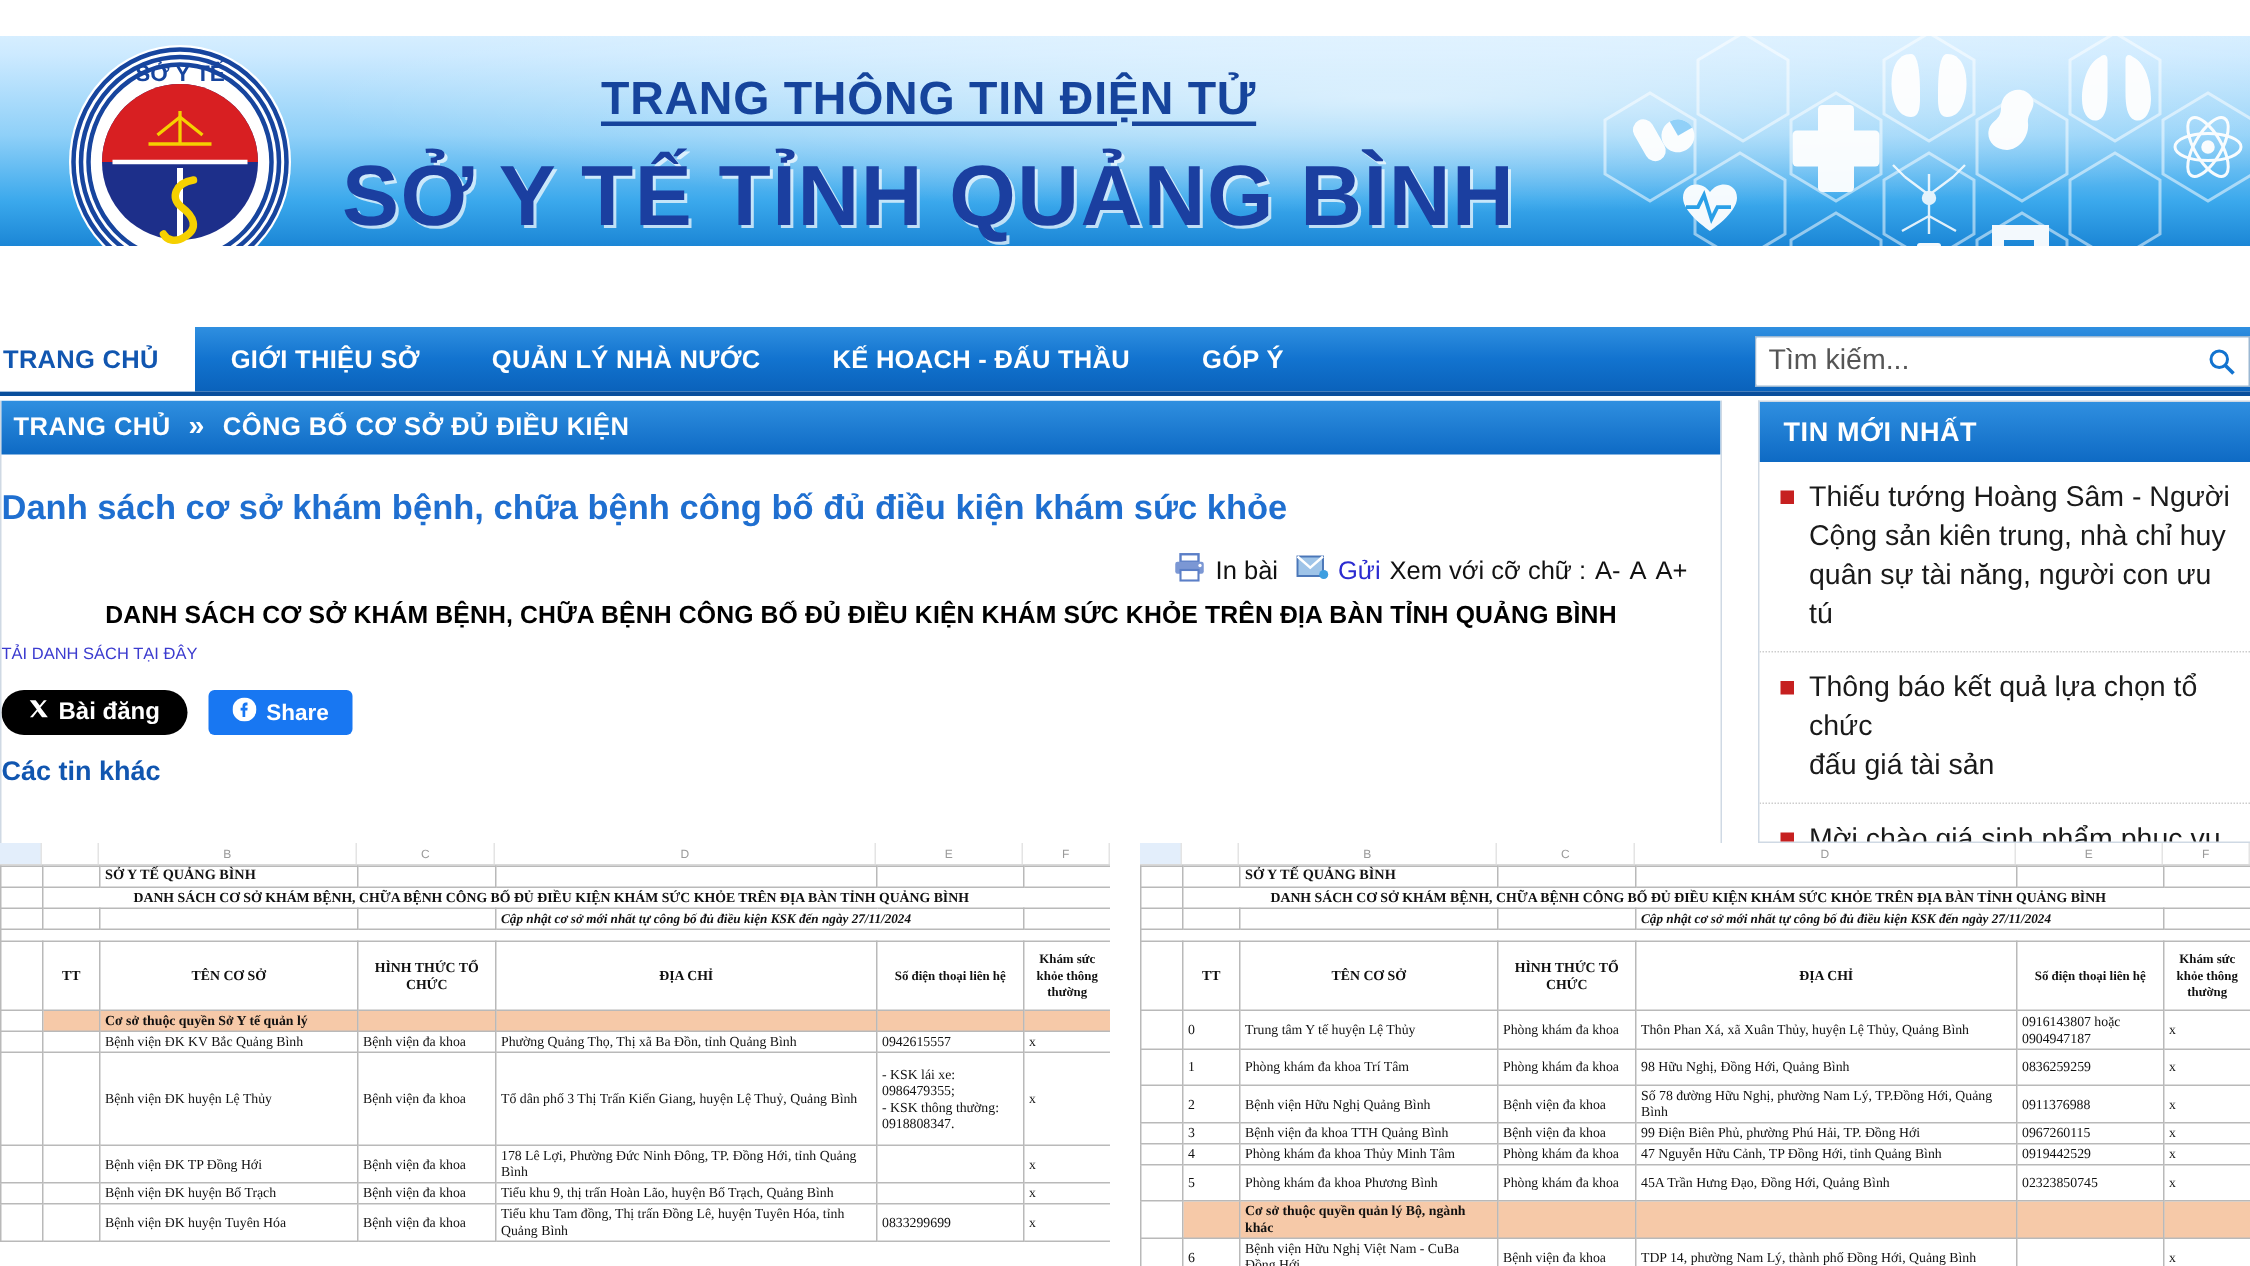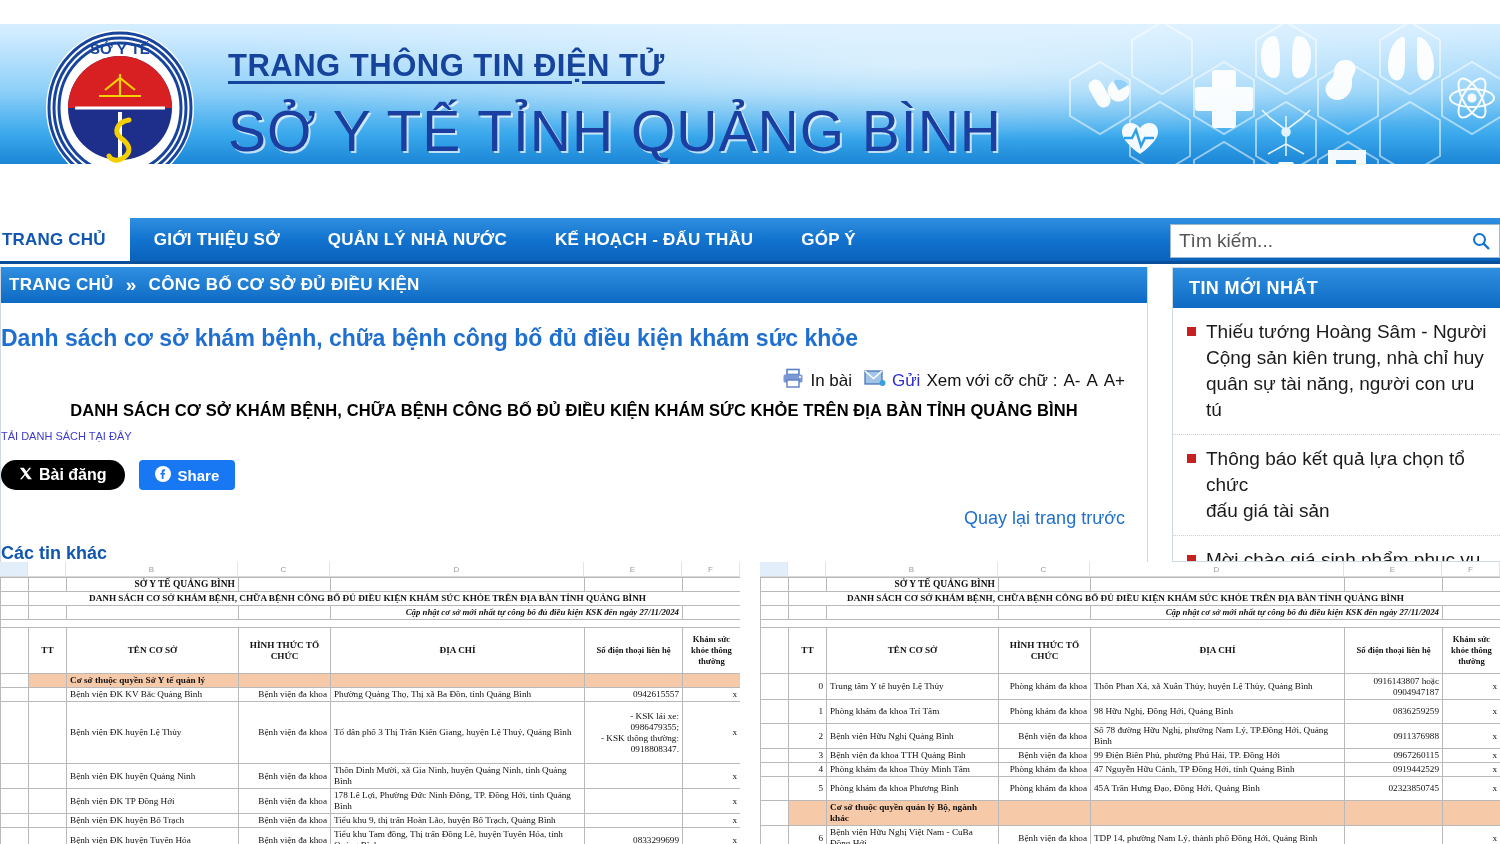--- a/index.html
+++ b/index.html
@@ -24,24 +24,25 @@
     position:absolute; left:0; top:0; width:1500px; height:24px; background:#ffffff;
   }
   #logo {
     position:absolute; left:43px; top:28px; width:155px; height:160px;
   }
   #titleblock{ position:absolute; left:228px; top:48px; }
   #subtitle{
     font-size:31px; font-weight:bold; letter-spacing:.5px;
     color:#16449c; text-decoration:underline; text-underline-offset:5px;
     font-family:"Liberation Sans", sans-serif;
+    text-align:center;
   }
   #maintitle{
     margin-top:14px;
-    font-size:57px; font-weight:normal; letter-spacing:1px;
+    font-size:57px; font-weight:bold; letter-spacing:1px;
     color:#1b3fa0;
     text-shadow: 2px 2px 0 rgba(255,255,255,.7);
     font-family:"Liberation Sans", sans-serif;
   }
   
   #hexart{ position:absolute; right:-10px; top:20px; width:520px; height:200px; opacity:.95;}
 
   
   #nav {
     position:absolute; left:0; top:218px; width:1500px; height:46px;
@@ -165,21 +166,21 @@
   }
   .colhdr .c-sel{ background:#e3eefb; }
 
   table.xl{ border-collapse:collapse; width:100%; table-layout:fixed; }
   table.xl td{
     border:1px solid #b9b9b9; font-size:9.2px; color:#111;
     padding:1px 3px; vertical-align:middle; line-height:11px;
   }
   td.noborder{ border:0; }
   .org{ background:#f6c9a8; font-weight:bold; }
-  .ctr{ text-align:right; }
+  .ctr{ text-align:left; }
   .bold{ font-weight:bold; }
   .ital{ font-style:italic; }
   .bigtitle{ font-size:12.5px; font-weight:bold; text-align:center; }
   .hdrcell{ text-align:center; font-weight:bold; font-size:9.2px; line-height:11px;}
   .thinrow td{ border:0; height:8px; }
   .noleftb{ border-left:0;margin-left:39px; }
 </style>
 </head>
 <body>
 
@@ -349,21 +350,20 @@
         <span>
           <svg width="16" height="16" viewBox="0 0 16 16">
             <circle cx="8" cy="8" r="8" fill="#ffffff"></circle>
             <path d="M10 5.3H9.1c-.4 0-.6.2-.6.6v1h1.6l-.2 1.7H8.5V13H6.7V8.6H5.4V6.9h1.3V5.6C6.7 4.2 7.5 3.3 9 3.3h1v2z" fill="#1877f2"></path>
           </svg>
         </span>
         <span>Share</span>
       </div>
     </div>
 
-    <div id="backlink">Quay lại trang trước</div>
 
     <div id="othernews">Các tin khác</div>
 
   </div>
 
   <div id="rightcol">
     <div id="sidehead">TIN MỚI NHẤT</div>
     <div class="newsitem">
       <div class="sq"></div>
       <div class="tx">Thiếu tướng Hoàng Sâm - Người
@@ -466,29 +466,20 @@
       <td>Bệnh viện ĐK huyện Lệ Thủy</td>
       <td class="ctr">Bệnh viện đa khoa</td>
       <td>Tổ dân phố 3 Thị Trấn Kiến Giang, huyện Lệ Thuỷ, Quảng Bình</td>
       <td class="ctr" style="white-space:pre-line">- KSK lái xe:
 0986479355;
 - KSK thông thường:
 0918808347.</td>
       <td class="ctr">x</td>
     </tr>
 
-    <tr>
-      <td class="noborder"></td>
-      <td class="ctr noleftb"></td>
-      <td>Bệnh viện ĐK huyện Quảng Ninh</td>
-      <td class="ctr">Bệnh viện đa khoa</td>
-      <td>Thôn Dinh Mười, xã Gia Ninh, huyện Quảng Ninh, tỉnh Quảng Bình</td>
-      <td class="ctr"></td>
-      <td class="ctr">x</td>
-    </tr>
 
     <tr>
       <td class="noborder"></td>
       <td class="ctr noleftb"></td>
       <td>Bệnh viện ĐK TP Đồng Hới</td>
       <td class="ctr">Bệnh viện đa khoa</td>
       <td>178 Lê Lợi, Phường Đức Ninh Đông, TP. Đồng Hới, tỉnh Quảng Bình</td>
       <td class="ctr"></td>
       <td class="ctr">x</td>
     </tr>

